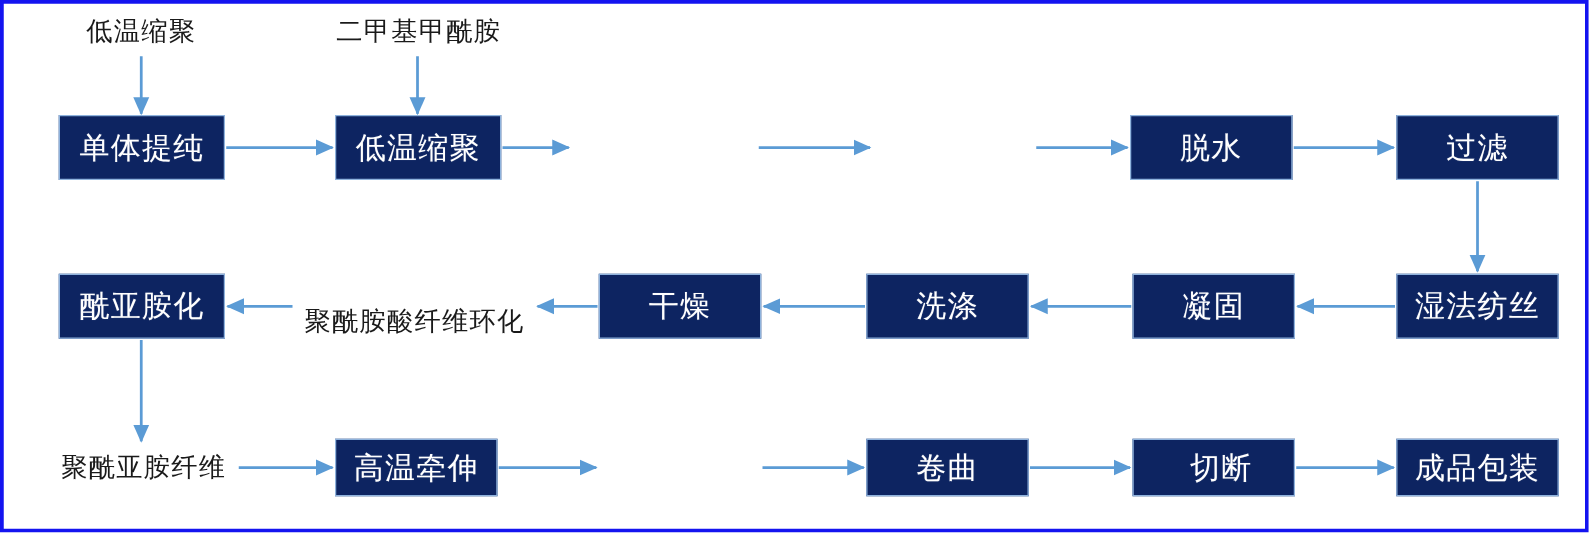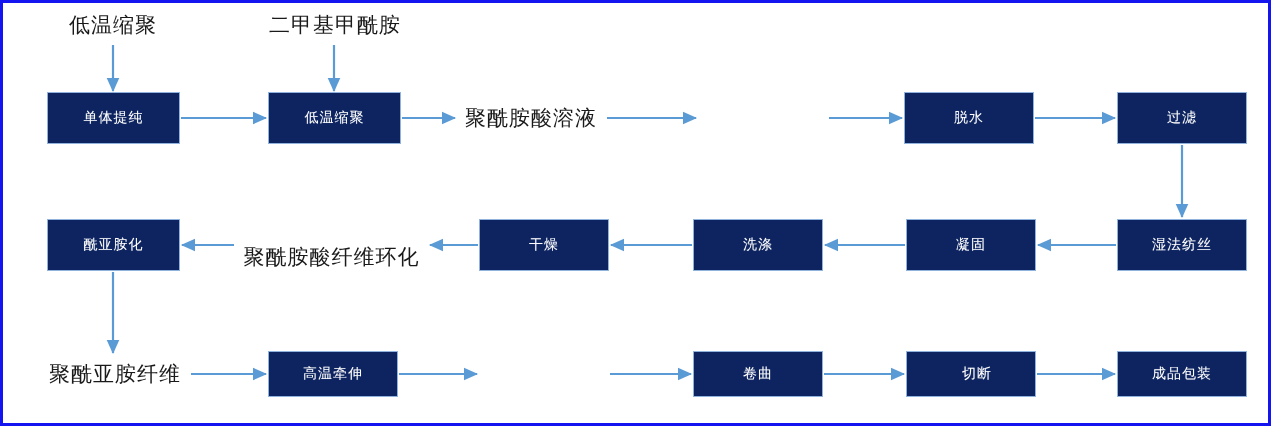--- a/index.html
+++ b/index.html
@@ -23,21 +23,21 @@
     top: 0;
     width: 1271px;
     height: 426px;
     pointer-events: none;
   }
   .node {
     position: absolute;
     background: #0d2461;
     border: 1px solid #8fb3dd;
     color: #ffffff;
-    font-size: 14px;
+    font-size: 24px;
     letter-spacing: 1px;
     display: flex;
     align-items: center;
     justify-content: center;
     box-sizing: border-box;
     text-shadow: 0 0 1px rgba(255,255,255,0.25);
   }
   .plainlabel {
     position: absolute;
     color: #1a1a1a;
@@ -89,21 +89,20 @@
       <line x1="821" y1="371" x2="901" y2="371"></line>
       <line x1="1034" y1="371" x2="1112" y2="371"></line>
     </g>
   </svg>
 
   <div class="plainlabel" style="left:60px;top:8px;width:100px;height:28px;">低温缩聚</div>
   <div class="plainlabel" style="left:262px;top:8px;width:140px;height:28px;">二甲基甲酰胺</div>
 
   <div class="node" style="left:44px;top:89px;width:133px;height:52px;">单体提纯</div>
   <div class="node" style="left:265px;top:89px;width:133px;height:52px;">低温缩聚</div>
-  <div class="plainlabel" style="left:458px;top:100px;width:140px;height:30px;">聚酰胺酸溶液</div>
   <div class="node" style="left:901px;top:89px;width:130px;height:52px;">脱水</div>
   <div class="node" style="left:1114px;top:89px;width:130px;height:52px;">过滤</div>
 
   <div class="node" style="left:44px;top:216px;width:133px;height:52px;">酰亚胺化</div>
   <div class="plainlabel" style="left:236px;top:239px;width:185px;height:30px;">聚酰胺酸纤维环化</div>
   <div class="node" style="left:476px;top:216px;width:130px;height:52px;">干燥</div>
   <div class="node" style="left:690px;top:216px;width:130px;height:52px;">洗涤</div>
   <div class="node" style="left:903px;top:216px;width:130px;height:52px;">凝固</div>
   <div class="node" style="left:1114px;top:216px;width:130px;height:52px;">湿法纺丝</div>
 

